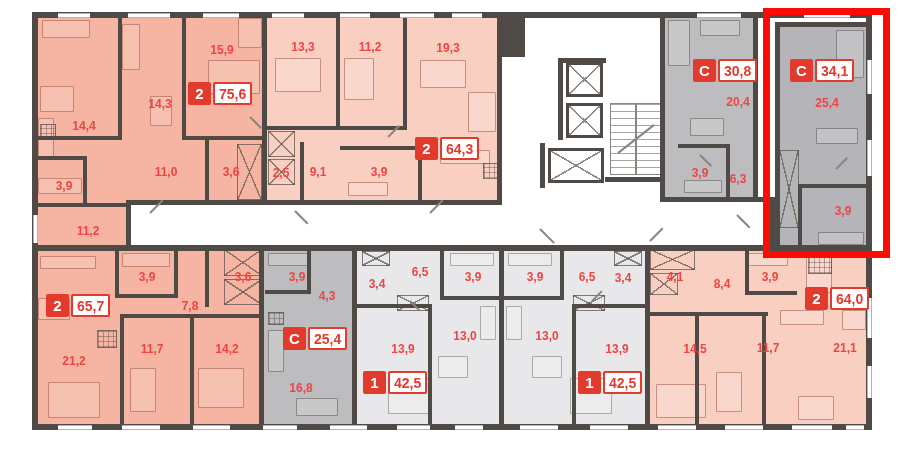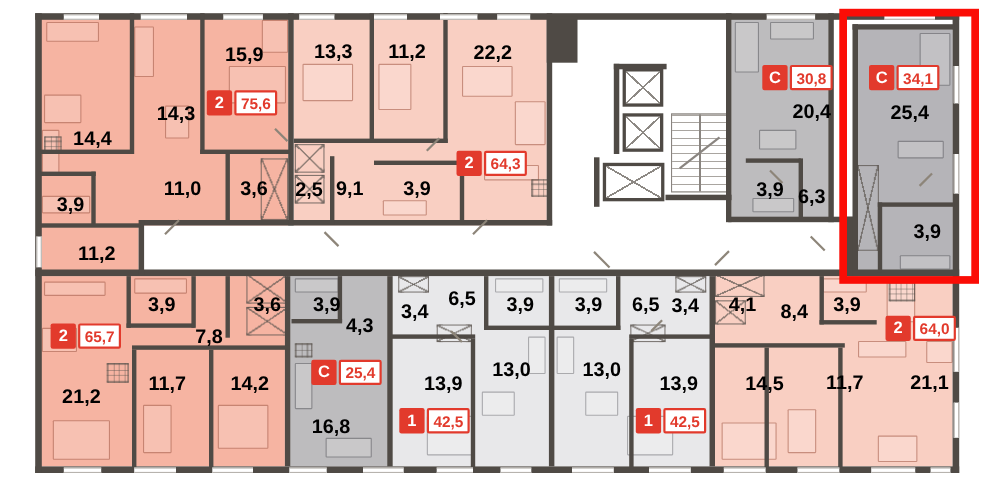--- a/index.html
+++ b/index.html
@@ -27,21 +27,21 @@
   .stairs{z-index:3;background:
       linear-gradient(90deg,transparent calc(50% - 1px),#8a8580 calc(50% - 1px) calc(50% + 1px),transparent calc(50% + 1px)),
       repeating-linear-gradient(180deg,#a9a5a0 0 1px,transparent 1px 7px);
       border:1px solid #8a8580;}
   .stairs::after{content:"";position:absolute;left:4%;top:48%;width:92%;height:2px;background:#8a8580;transform:rotate(-38deg);}
   .wall{z-index:4;background:#4f4a45;}
   .win{z-index:5;background:#ffffff;}
   .win-h{border-top:1px solid #b7b3ae;border-bottom:1px solid #b7b3ae;}
   .win-v{border-left:1px solid #b7b3ae;border-right:1px solid #b7b3ae;}
   .door{z-index:4;height:2px;background:#8d8579;transform-origin:left center;}
-  .lbl{z-index:6;transform:translate(-50%,-50%);font-weight:700;font-size:18px;color:#000000;white-space:nowrap;letter-spacing:0;}
+  .lbl{z-index:6;transform:translate(-50%,-50%);font-weight:700;font-size:12px;color:#ef4444;white-space:nowrap;letter-spacing:0;}
   .badge{z-index:7;display:flex;align-items:stretch;height:23px;}
   .badge-type{width:23px;background:#e23a2c;color:#fff;font-weight:700;font-size:15px;
     display:flex;align-items:center;justify-content:center;border-radius:2px;}
   .badge-area{background:#fff;border:2px solid #e23a2c;color:#e23a2c;font-weight:700;font-size:14px;
     padding:0 4px;display:flex;align-items:center;margin-left:2px;border-radius:2px;}
   .hl{z-index:8;border:7px solid #fb0d06;background:transparent;}
 </style>
 </head>
 <body>
 
@@ -59,21 +59,21 @@
     <span class="abs lbl" style="left: 231px; top: 172px;">3,6</span>
     <span class="abs lbl" style="left: 64px; top: 186px;">3,9</span>
     <span class="abs lbl" style="left: 88px; top: 231px;">11,2</span>
     <div class="abs region" style="left: 267px; top: 15px; width: 230px; height: 190px; background: rgb(249, 207, 194);"></div>
     <div class="abs badge" style="left: 415px; top: 137px;">
       <span class="badge-type">2</span>
       <span class="badge-area">64,3</span>
     </div>
     <span class="abs lbl" style="left: 303px; top: 47px; text-align: right;">13,3</span>
     <span class="abs lbl" style="left: 370px; top: 47px;">11,2</span>
-    <span class="abs lbl" style="left: 448px; top: 48px;">22,2</span>
+    <span class="abs lbl" style="left: 448px; top: 48px;">19,3</span>
     <span class="abs lbl" style="left: 281px; top: 173px;">2,5</span>
     <span class="abs lbl" style="left: 318px; top: 172px;">9,1</span>
     <span class="abs lbl" style="left: 379px; top: 172px;">3,9</span>
     <div class="abs region" style="left: 665px; top: 15px; width: 88px; height: 185px; background: rgb(189, 188, 190);"></div>
     <div class="abs badge" style="left: 693px; top: 59px;">
       <span class="badge-type">С</span>
       <span class="badge-area">30,8</span>
     </div>
     <span class="abs lbl" style="left: 738px; top: 102px;">20,4</span>
     <span class="abs lbl" style="left: 700px; top: 173px;">3,9</span>

